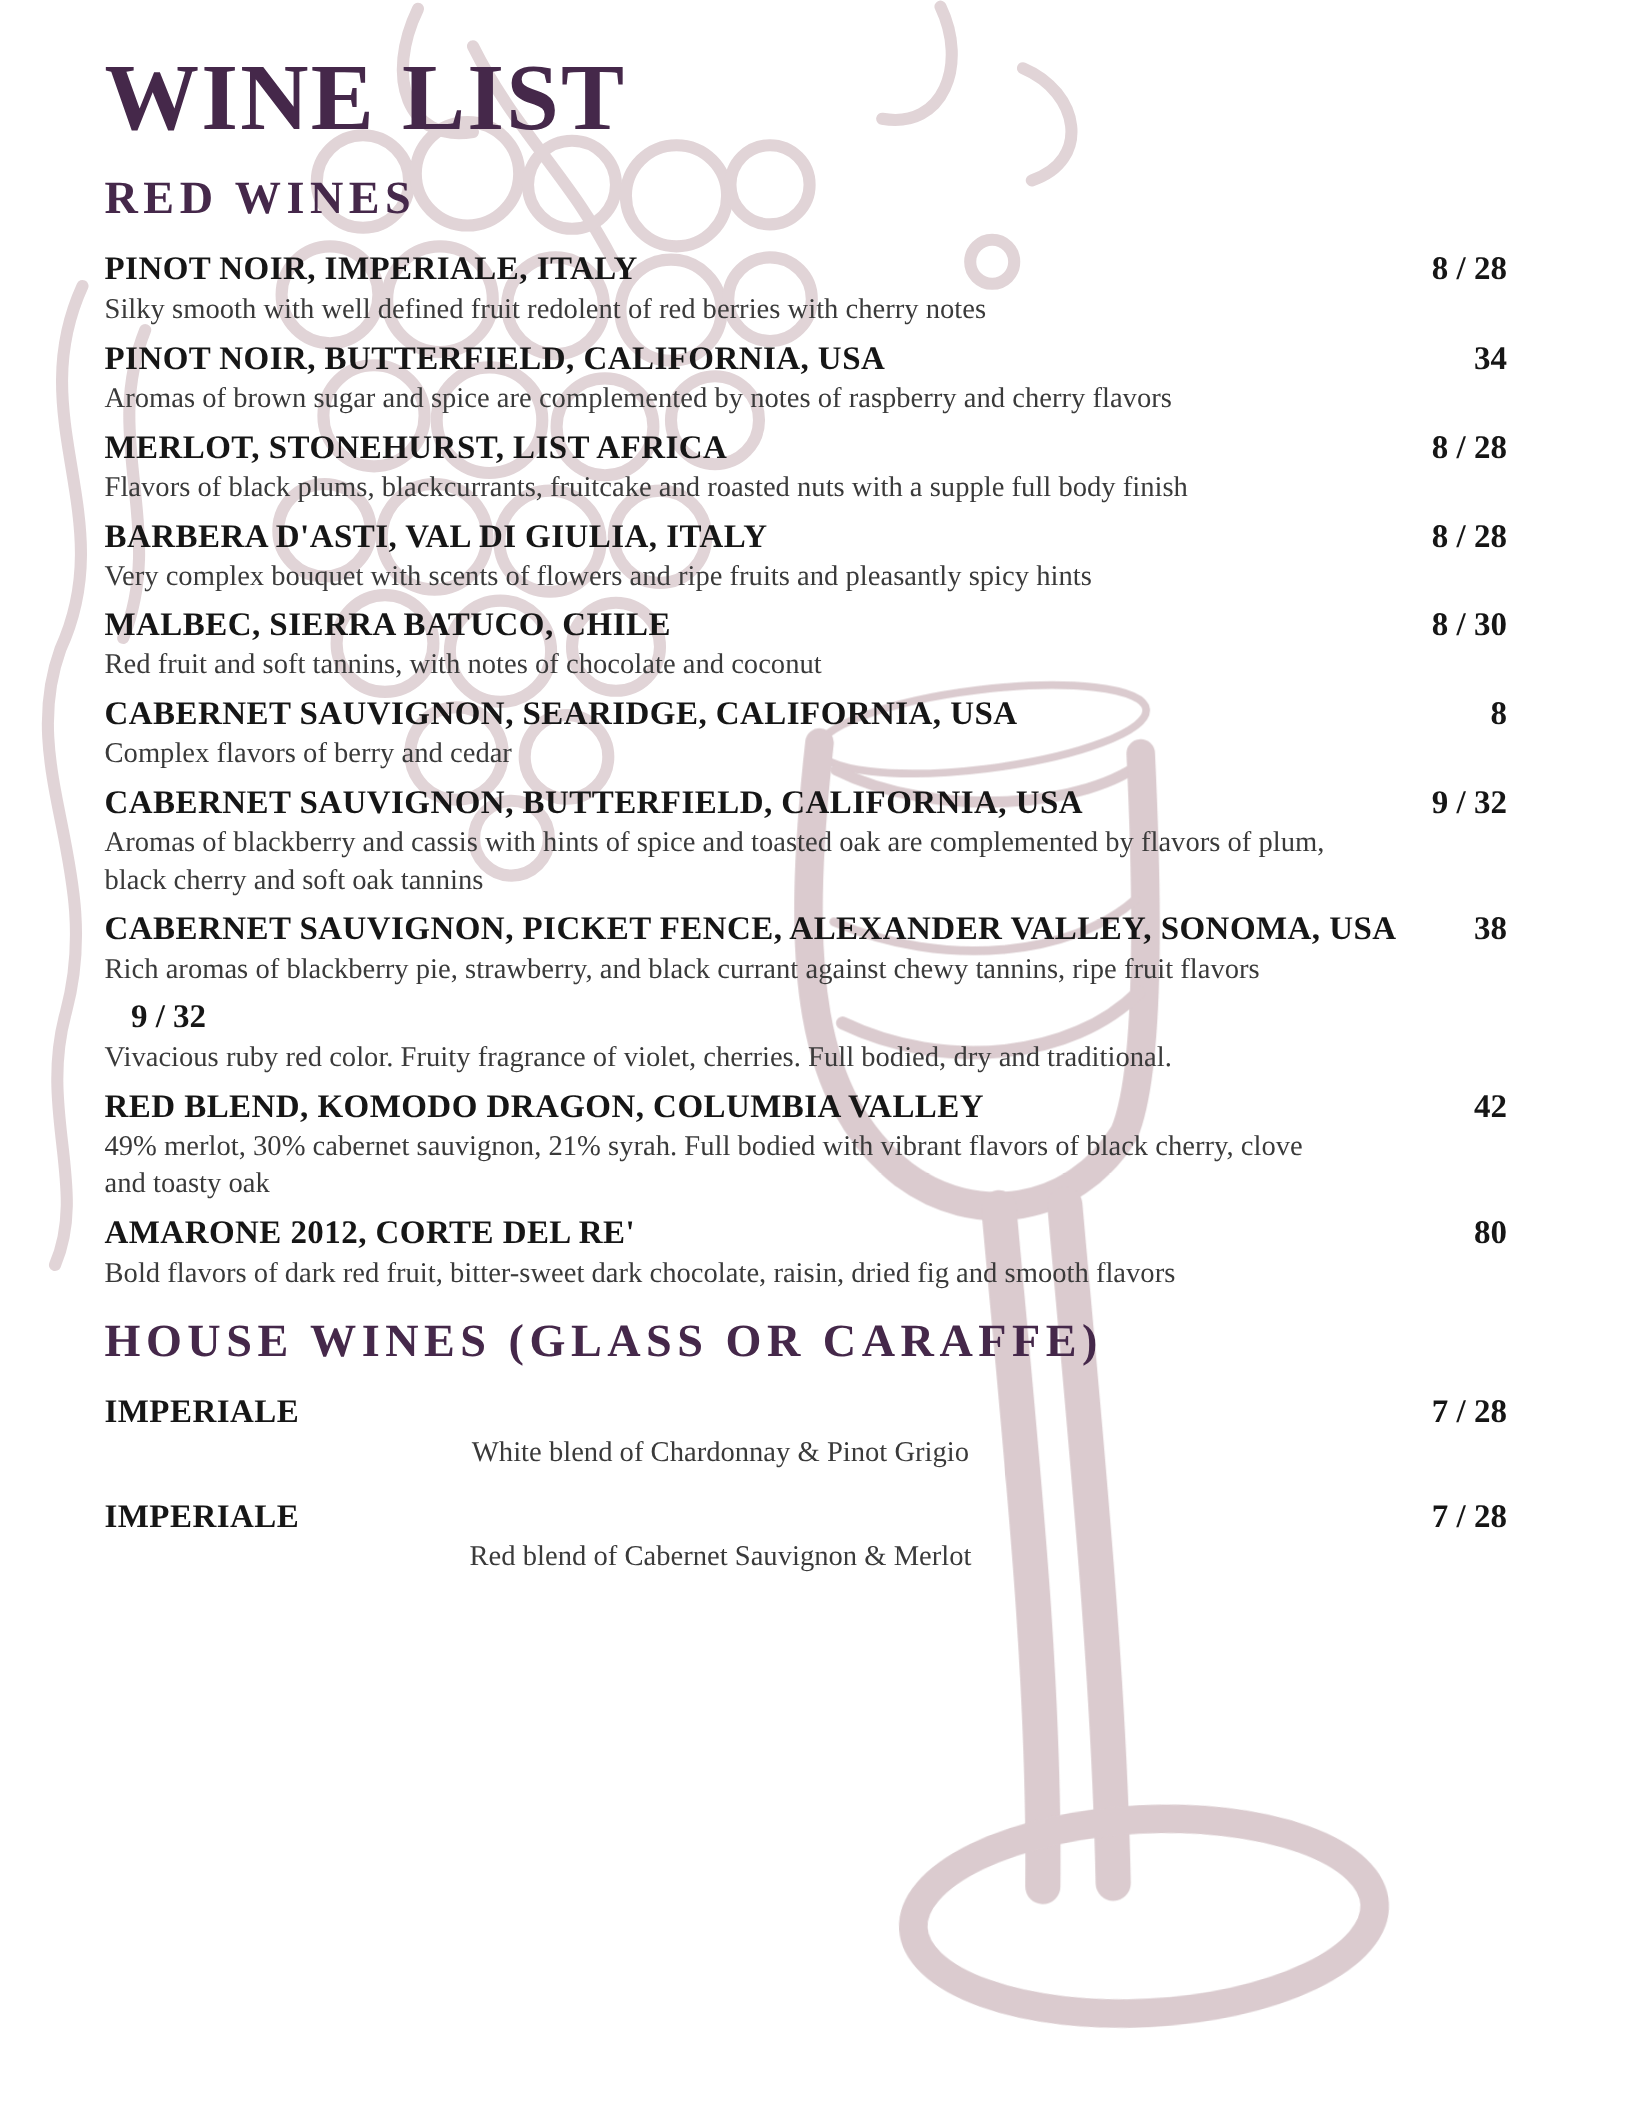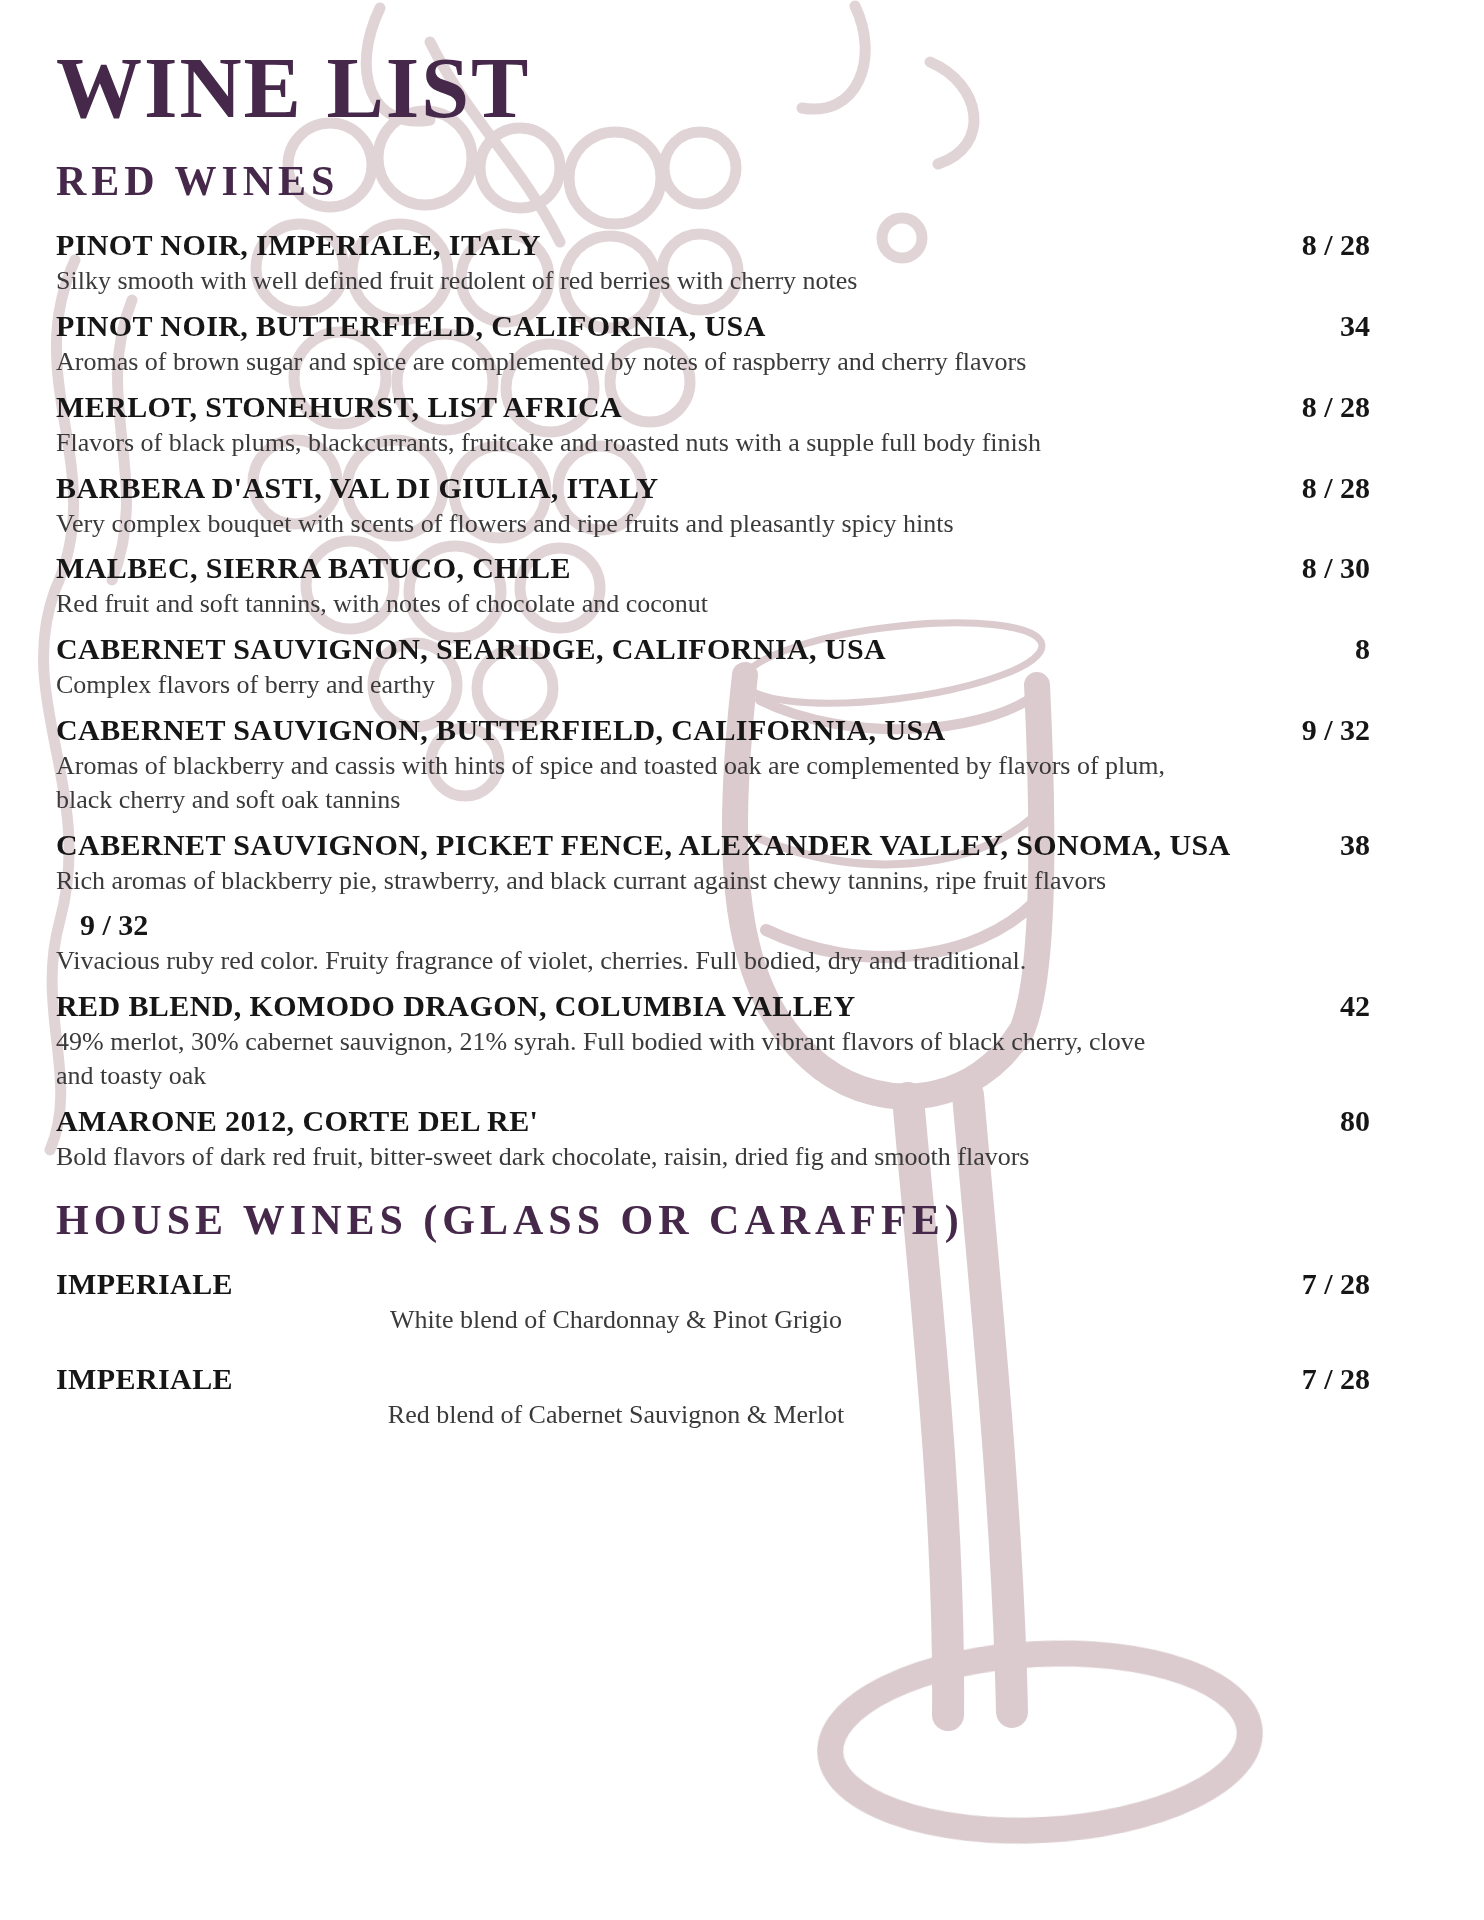--- a/index.html
+++ b/index.html
@@ -9,21 +9,21 @@
     font-family: "Liberation Serif", "DejaVu Serif", serif;
     color: #161616;
   }
   .watermark {
     position: absolute; inset: 0; z-index: 0;
     pointer-events: none;
   }
   .watermark .wm { stroke: var(--wm-color, #d7c6ca); fill: none; stroke-linecap: round; }
   .content {
     position: relative; z-index: 1;
-    padding: 42px 114px 0 56px;
+    padding: 42px 114px 0 95px;
   }
   h1.page-title {
     margin: 0 0 22px 0;
     font-size: 86px; line-height: 1.08;
     font-weight: bold; letter-spacing: 2px;
     color: var(--heading-color, #45284a);
   }
   h2.section-heading {
     margin: 0 0 20px 0;
     font-size: 42px; line-height: 1.15;
@@ -141,21 +141,21 @@
       <span class="price">8 / 30</span>
     </div>
     <p class="desc">Red fruit and soft tannins, with notes of chocolate and coconut</p>
   </div>
 
   <div class="entry">
     <div class="row">
       <span class="name">CABERNET SAUVIGNON, SEARIDGE, CALIFORNIA, USA</span>
       <span class="price">8</span>
     </div>
-    <p class="desc">Complex flavors of berry and earthy</p>
+    <p class="desc">Complex flavors of berry and cedar</p>
   </div>
 
   <div class="entry">
     <div class="row">
       <span class="name">CABERNET SAUVIGNON, BUTTERFIELD, CALIFORNIA, USA</span>
       <span class="price">9 / 32</span>
     </div>
     <p class="desc">Aromas of blackberry and cassis with hints of spice and toasted oak are complemented by flavors of plum, black cherry and soft oak tannins</p>
   </div>
 

